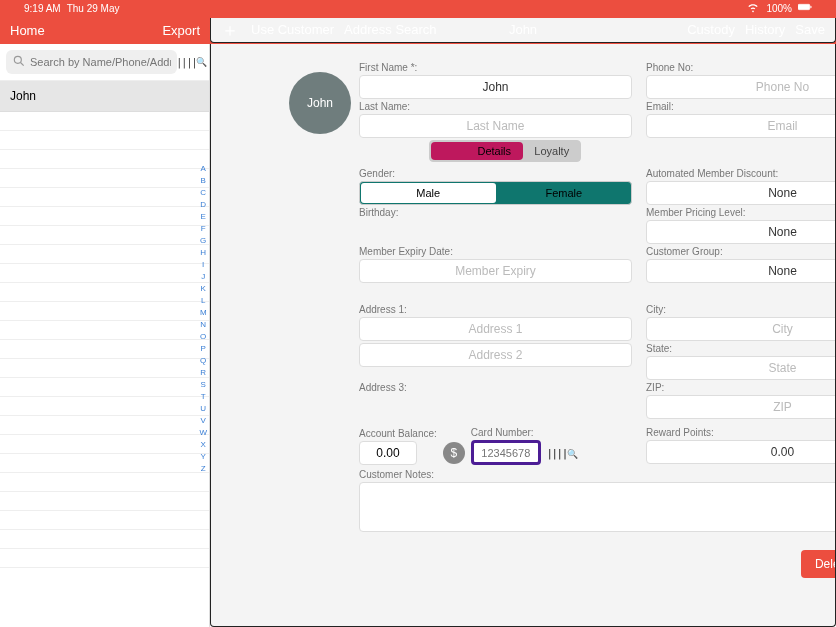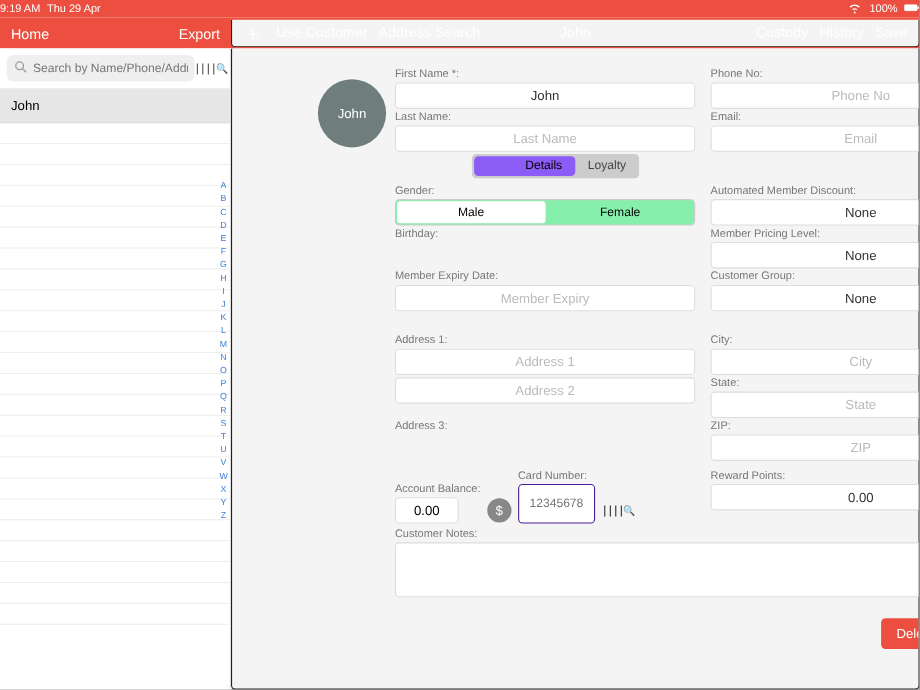--- a/index.html
+++ b/index.html
@@ -1,19 +1,19 @@
 <!DOCTYPE html>
 <html><head>
 <meta charset="utf-8">
 <style>
   * { box-sizing: border-box; margin: 0; padding: 0; font-family: -apple-system, "Helvetica Neue", Arial, sans-serif; }
   body { width: 836px; height: 627px; background: #000; overflow: hidden; }
   .app { width: 836px; height: 627px; background: #fff; position: relative; }
 
-  .statusbar { height: 16px; background: #EC4E3F; color: #fff; display: flex; align-items: center; font-size: 10px; padding: 0 0; justify-content: space-between; }
+  .statusbar { height: 16px; background: #EC4E3F; color: #fff; display: flex; align-items: center; font-size: 10px; padding: 0 24px; justify-content: space-between; }
   .statusbar .left { display:flex; gap:6px; }
   .statusbar .right { display:flex; gap:6px; align-items:center; }
 
   .topbar { height: 28px; background: #EC4E3F; color: #fff; display: flex; align-items: center; }
   .topbar .side { width: 210px; display:flex; align-items:center; justify-content:space-between; padding:0 10px; font-size:13px; }
   .topbar .main { flex:1; display:flex; align-items:center; padding:0 10px; font-size:13px; position:relative; }
   .topbar .main .center { position:absolute; left:50%; transform:translateX(-50%); font-size:13px; }
   .topbar .main .right { margin-left:auto; display:flex; gap:10px; }
   .plus { font-size:18px; font-weight:300; margin-right:12px; }
 
@@ -34,44 +34,44 @@
   .main { flex:1; background:#f4f4f4; padding:18px 18px 10px 18px; position:relative; overflow:hidden; border:1px solid #222; border-top:none; border-radius:0 0 4px 4px; margin:0;}
   .form { margin-left:130px; width:560px; position:relative; }
   .avatar { position:absolute; left:-70px; top:10px; width:62px; height:62px; border-radius:50%; background:#6f7d7d; color:#fff; display:flex; align-items:center; justify-content:center; font-size:12px; font-weight:500;}
   .row { display:flex; gap:14px; margin-bottom:2px; }
   .col { flex:1; min-width:0; }
   .lbl { font-size:10px; color:#777; margin-bottom:2px; display:block; }
   .fld { width:100%; height:24px; border:1px solid #ddd; border-radius:4px; background:#fff; text-align:center; font-size:12px; color:#333; padding:0 6px; outline:none;}
   .fld::placeholder { color:#bbb; }
   .seg { display:flex; border:1px solid #ccc; border-radius:4px; overflow:hidden; height:22px; background:#ccc; width:152px; margin:2px 0 6px 70px;}
   .seg div { flex:1; display:flex; align-items:center; justify-content:center; font-size:11px; cursor:pointer;}
-  .seg .on { background:#8b5cf6; border-radius:4px; margin:1px;padding-left:35px;}
+  .seg .on { background:#be185d; border-radius:4px; margin:1px;padding-left:35px;}
   .seg .off { color:#444; }
-  .genderseg { display:flex; border:1px solid #ccc; border-radius:4px; overflow:hidden; height:24px; background:#86efac;}
+  .genderseg { display:flex; border:1px solid #ccc; border-radius:4px; overflow:hidden; height:24px; background:#0f766e;}
   .genderseg div { flex:1; display:flex; align-items:center; justify-content:center; font-size:11px; cursor:pointer;}
   .genderseg .on { background:#fff; border-radius:3px; margin:1px; }
   .sectionlabel { font-size:10px; color:#777; text-align:right; margin-bottom:2px;}
   .balance-row { display:flex; gap:6px; align-items:flex-end;}
   .smallfld { width:58px; height:24px; border:1px solid #ddd; border-radius:4px; background:#fff; text-align:center; font-size:12px;}
   .dollar { width:22px;height:22px;border-radius:50%;background:#888;color:#fff;display:flex;align-items:center;justify-content:center;font-size:12px; margin-bottom:1px;}
-  .cardfld { width:70px; height:36px; border:1px solid #4c1d95; border-radius:4px; background:#fff; text-align:center; font-size:11px; color:#bbb;}
+  .cardfld { width:70px; height:25px; border:3px solid #4c1d95; border-radius:4px; background:#fff; text-align:center; font-size:11px; color:#bbb;}
   .notes { width:100%; height:50px; border:1px solid #ddd; border-radius:4px; background:#fff; resize:none; font-size:12px; padding:4px;}
   .deletebtn { background:#EC4E3F; color:#fff; border:none; border-radius:4px; padding:7px 14px; font-size:12px; float:right; margin-top:14px; cursor:pointer;}
   svg.icon{width:14px;height:14px;}
   .barcodeicon { font-family:monospace; font-size:10px; letter-spacing:-1px;}
 </style>
 </head>
 <body>
 
 <div class="app">
 
   <div class="statusbar">
     <div class="left">
       <span>9:19 AM</span>
-      <span>Thu 29 Apr</span>
+      <span>Thu 29 May</span>
     </div>
     <div class="right">
       <span>
         <svg class="icon" viewBox="0 0 24 24" fill="#fff">
             <path d="M12 18c.8 0 1.5.7 1.5 1.5S12.8 21 12 21s-1.5-.7-1.5-1.5S11.2 18 12 18zm-4-3.5c2.2-2.2 5.8-2.2 8 0l-1.5 1.5c-1.4-1.4-3.6-1.4-5 0L8 14.5zM4 10.5c4.4-4.4 11.6-4.4 16 0L18.5 12c-3.6-3.6-9.4-3.6-13 0L4 10.5z"></path>
           </svg>
       </span>
       <span>100%</span>
       <span>
         <svg class="icon" viewBox="0 0 26 12" fill="#fff">

